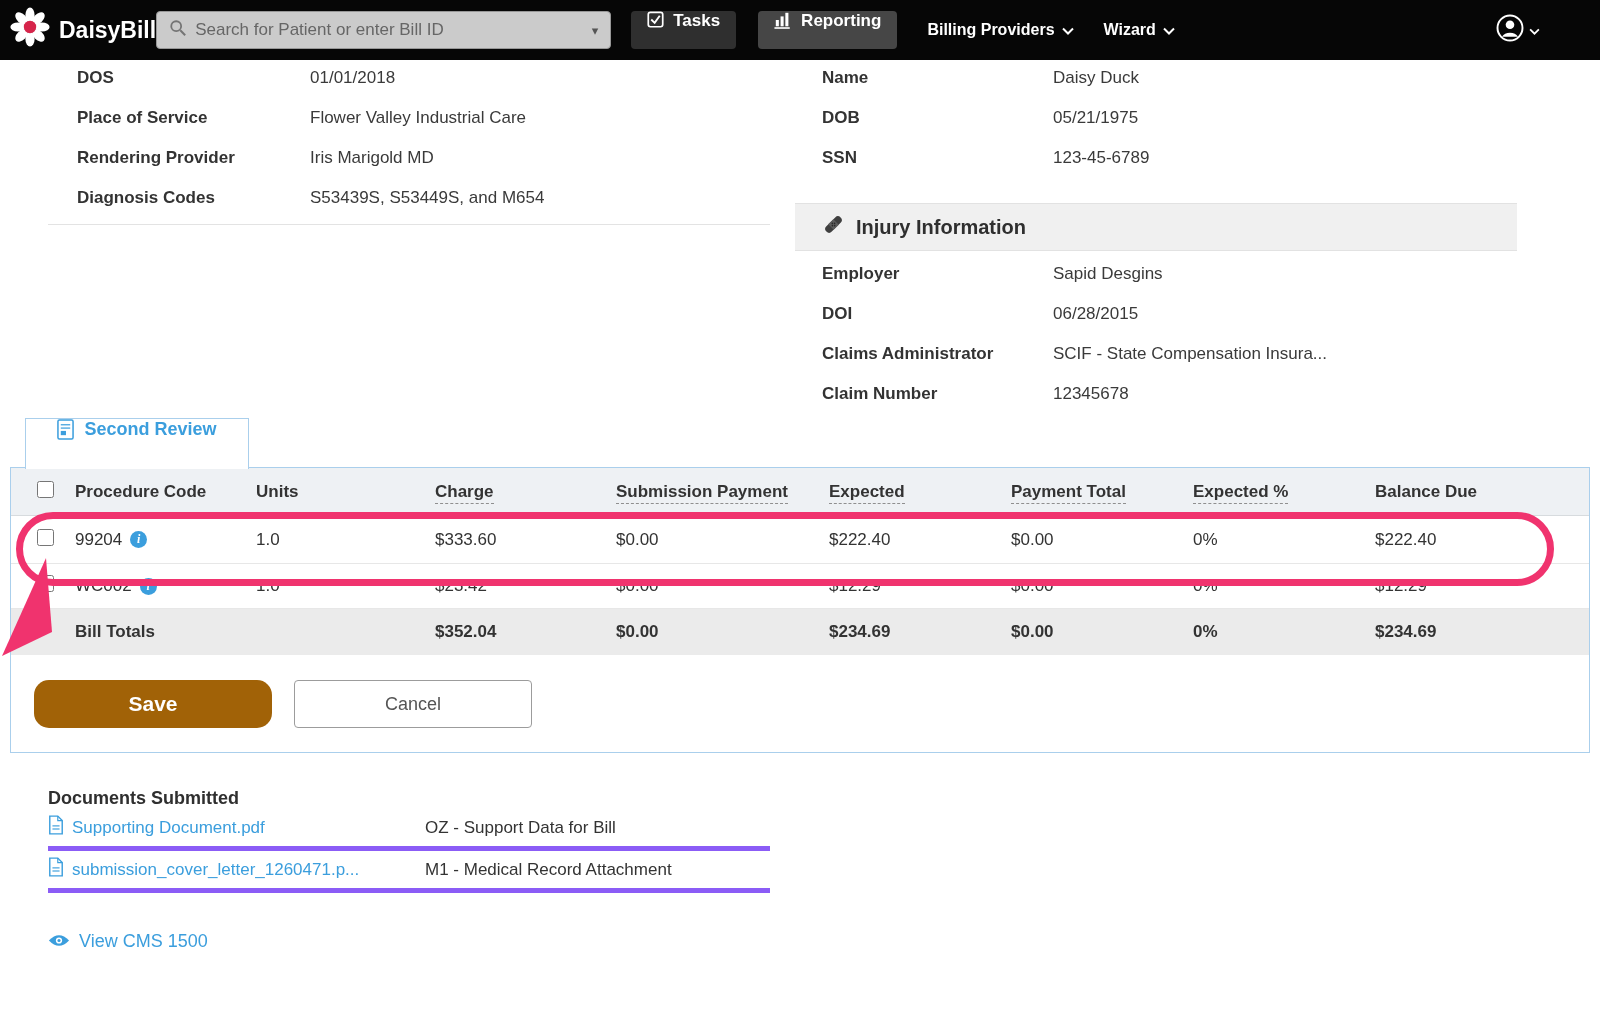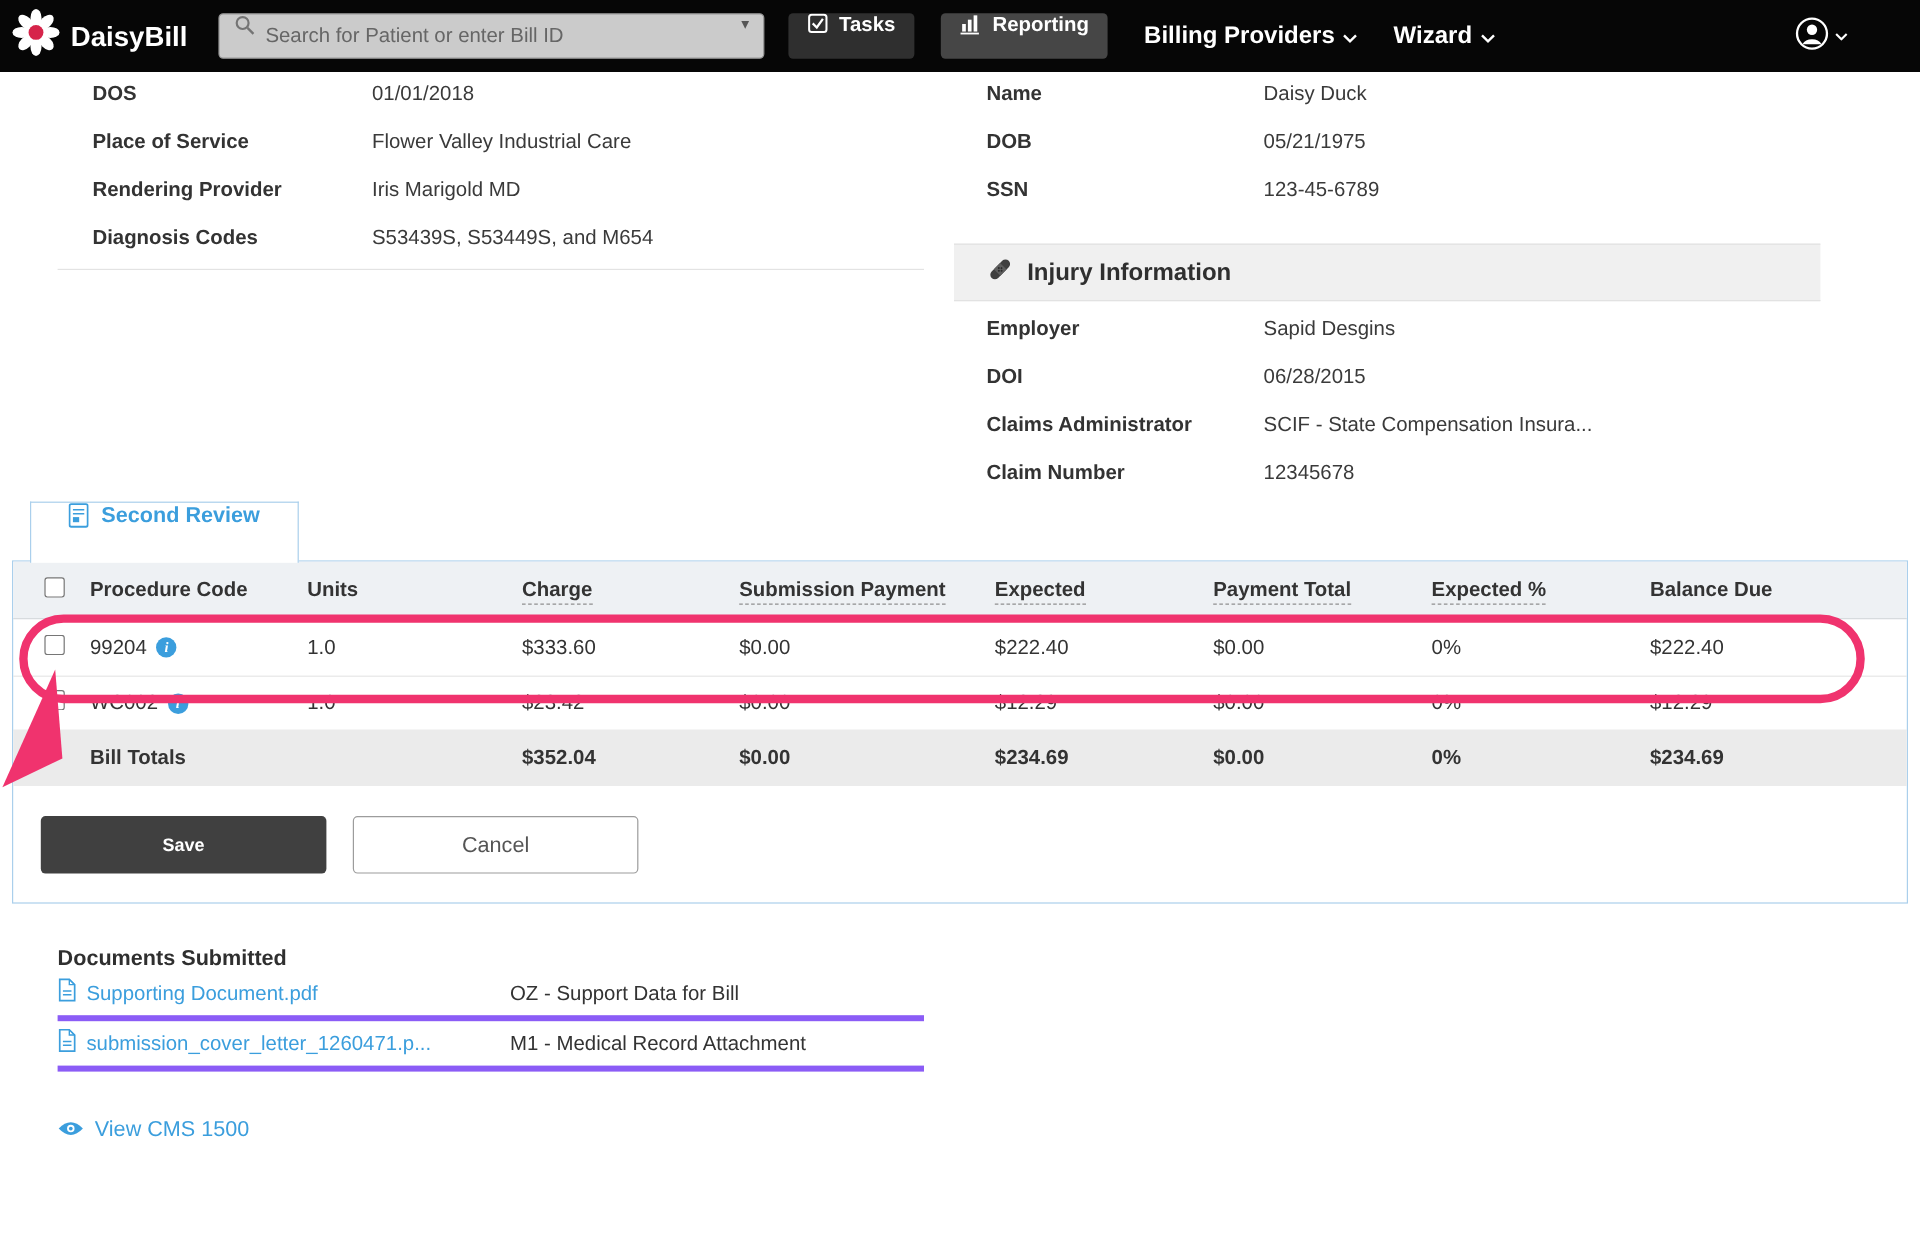--- a/index.html
+++ b/index.html
@@ -5,33 +5,33 @@
   * { box-sizing: border-box; margin: 0; padding: 0; }
   html,body { width:1600px; height:1035px; }
   body { font-family: "Liberation Sans", sans-serif; background:#fff; color:#333; overflow:hidden; }
   .page { position:relative; width:1600px; height:1035px; background:#fff; }
 
   
   .navbar { position:absolute; top:0; left:0; width:1600px; height:60px; background:#060606;
             display:flex; align-items:center; z-index:10; }
   .brand { display:flex; align-items:center; gap:9px; margin-left:10px; color:#fff;
            font-size:23px; font-weight:bold; cursor:pointer; }
-  .searchbox { margin-left:26px; width:455px; height:38px; background:#cbcbcb;
-               border:1px solid #979797; border-radius:4px; display:flex; 
+  .searchbox { width:455px; height:38px; background:#cbcbcb;
+               border:1px solid #979797; border-radius:4px; display:flex; align-items:center;
                padding:0 12px; gap:8px; }
   .searchbox input { flex:1; border:none; background:transparent; outline:none;
                      font-family:"Liberation Sans",sans-serif; font-size:17px; color:#4e4e4e; }
   .searchbox input::placeholder { color:#666; opacity:1; }
   .search-caret { color:#555; font-size:13px; cursor:pointer; }
   .nav-btn { display:flex; align-items:flex-start; gap:9px; height:38px; padding:0 16px;
              border:none; border-radius:4px; color:#fff; font-size:17px; font-weight:bold;
              font-family:"Liberation Sans",sans-serif; cursor:pointer; }
   .nav-btn.tasks { background:#2f2f2f; margin-left:20px; }
   .nav-btn.reporting { background:#464646; margin-left:22px; }
-  .nav-link { display:flex; align-items:center; gap:7px; color:#fff; font-size:20px;
+  .nav-link { display:flex; align-items:center; gap:7px; color:#fff; font-size:16px;
               font-weight:bold; margin-left:30px; cursor:pointer; }
   .user-menu { margin-left:auto; margin-right:60px; display:flex; align-items:center; gap:5px;
                color:#fff; cursor:pointer; }
 
   
   .panel { position:absolute; width:722px; }
   .panel.bill { left:48px; top:58px; padding-bottom:6px; border-bottom:1px solid #e3e3e3; }
   .panel.patient { left:795px; top:58px; }
   .irow { display:flex; align-items:center; height:40px; padding-left:29px; }
   .panel.patient .irow, .injury .irow { padding-left:27px; }
@@ -61,22 +61,22 @@
   .hdr.dashed { border-bottom:1px dashed #8f8f8f; padding-bottom:2px; cursor:help;margin-top:39px; }
   .drow { height:48px; border-bottom:1px solid #e7e7e7; font-size:17px; }
   .drow.r2 { height:45px; }
   .pc-cell { display:flex; align-items:center; gap:8px; }
   .info-dot { display:inline-flex; align-items:center; justify-content:center; width:17px;
               height:17px; border-radius:50%; background:#3b9edd; color:#fff; font-size:12px;
               font-weight:bold; font-style:italic; font-family:"Liberation Serif",serif;
               cursor:pointer; }
   .totals { height:46px; background:#ebebeb; font-size:17px; font-weight:bold; }
   .actions { display:flex; gap:22px; margin-top:25px; padding-left:23px; }
-  .btn-save { width:238px; height:48px; background:#404040; border:none; border-radius:4px;
-              color:#fff; font-size:15px; font-weight:bold; font-family:"Liberation Sans",sans-serif;
+  .btn-save { width:238px; height:48px; background:#a16207; border:none; border-radius:15px;
+              color:#fff; font-size:21px; font-weight:bold; font-family:"Liberation Sans",sans-serif;
               cursor:pointer; }
   .btn-cancel { width:238px; height:48px; background:#fff; border:1px solid #9c9c9c;
                 border-radius:4px; color:#555; font-size:18px;
                 font-family:"Liberation Sans",sans-serif; cursor:pointer; }
 
   
   .docs { position:absolute; left:48px; top:788px; width:1500px; }
   .docs-title { font-size:18px; font-weight:bold; color:#2f2f2f; }
   .doc-row { display:flex; align-items:center; height:42px; width:722px;
              border-bottom:5px solid #8b5cf6; margin-top:0; }

